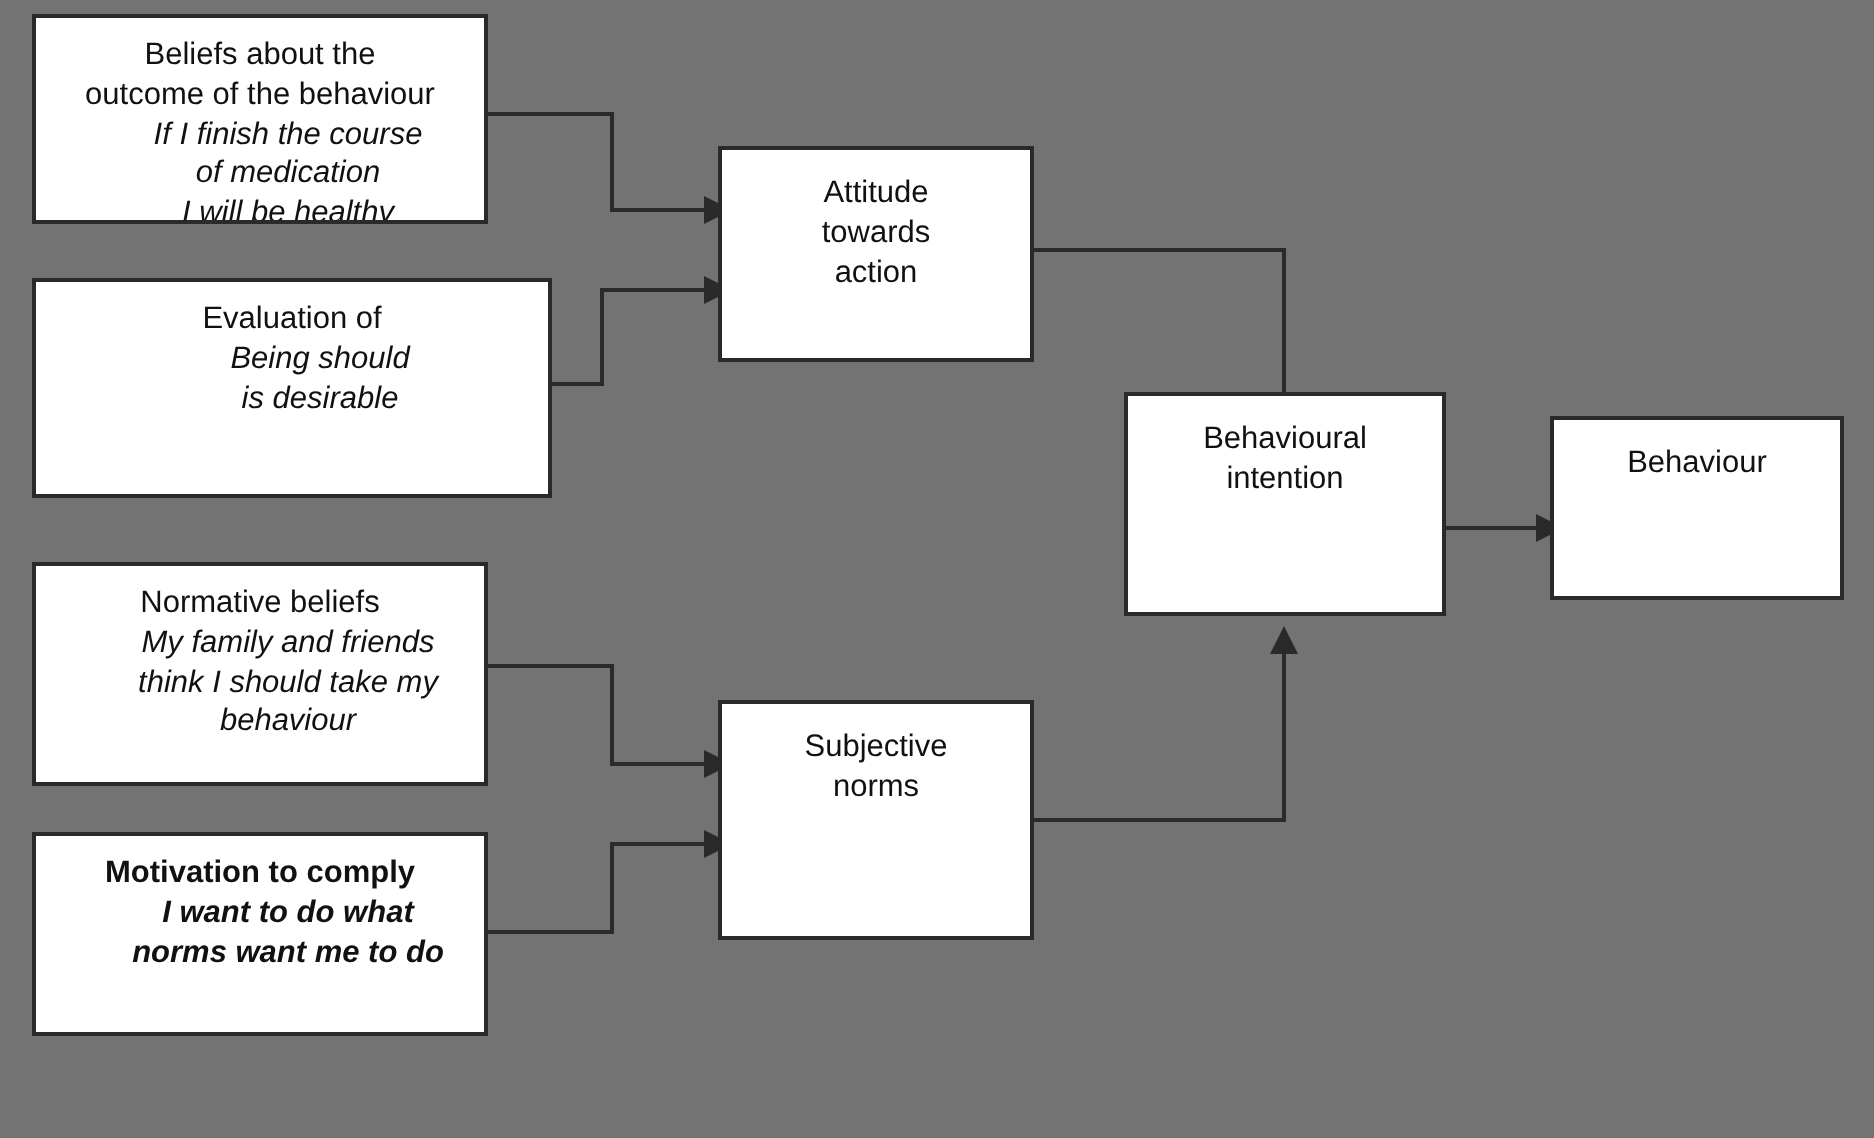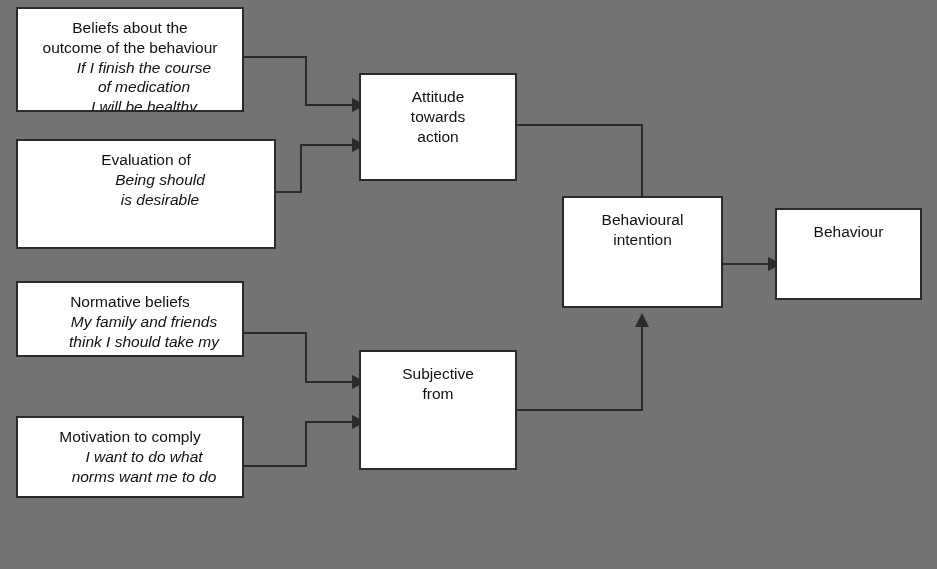--- a/index.html
+++ b/index.html
@@ -106,46 +106,46 @@
           <div class="ital">I will be healthy</div>
         </div>
       </div>
       <div class="node" style="left: 16px; top: 139px; width: 260px; height: 110px; border-color: rgb(42, 42, 42);">
         <div class="lines">
           <div class="plain">Evaluation of</div>
           <div class="ital">Being should</div>
           <div class="ital">is desirable</div>
         </div>
       </div>
-      <div class="node" style="left: 16px; top: 281px; width: 228px; height: 76px; border-color: rgb(42, 42, 42);">
+      <div class="node" style="left: 16px; top: 281px; width: 228px; height: 112px; border-color: rgb(42, 42, 42);">
         <div class="lines">
           <div class="plain">Normative beliefs</div>
           <div class="ital">My family and friends</div>
           <div class="ital">think I should take my</div>
           <div class="ital">behaviour</div>
         </div>
       </div>
-      <div class="node" style="left: 16px; top: 416px; width: 228px; height: 82px; border-color: rgb(42, 42, 42);">
+      <div class="node" style="left: 16px; top: 416px; width: 228px; height: 102px; border-color: rgb(42, 42, 42); font-weight: bold;">
         <div class="lines">
           <div class="plain">Motivation to comply</div>
           <div class="ital">I want to do what</div>
           <div class="ital">norms want me to do</div>
         </div>
       </div>
       <div class="node mid" style="left: 359px; top: 73px; width: 158px; height: 108px; border-color: rgb(42, 42, 42);">
         <div class="lines">
           <div class="plain">Attitude</div>
           <div class="plain">towards</div>
           <div class="plain">action</div>
         </div>
       </div>
       <div class="node mid" style="left: 359px; top: 350px; width: 158px; height: 120px; border-color: rgb(42, 42, 42);">
         <div class="lines">
           <div class="plain">Subjective</div>
-          <div class="plain">from</div>
+          <div class="plain">norms</div>
         </div>
       </div>
       <div class="node mid" style="left: 562px; top: 196px; width: 161px; height: 112px; border-color: rgb(42, 42, 42);">
         <div class="lines">
           <div class="plain">Behavioural</div>
           <div class="plain">intention</div>
         </div>
       </div>
       <div class="node mid" style="left: 775px; top: 208px; width: 147px; height: 92px; border-color: rgb(42, 42, 42);">
         <div class="lines">

